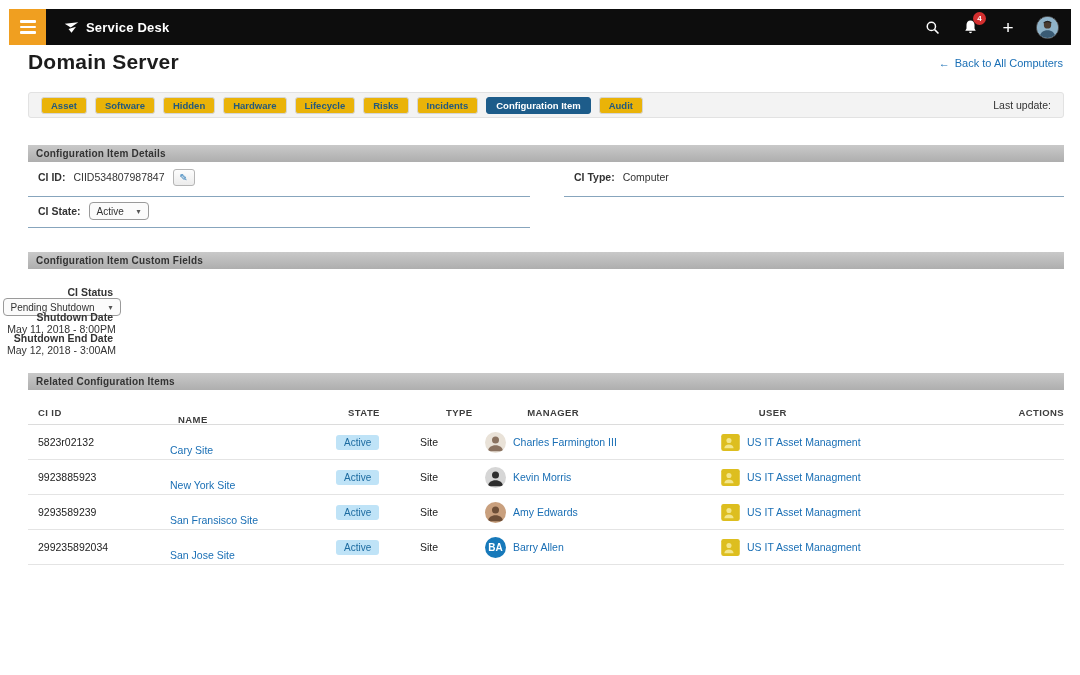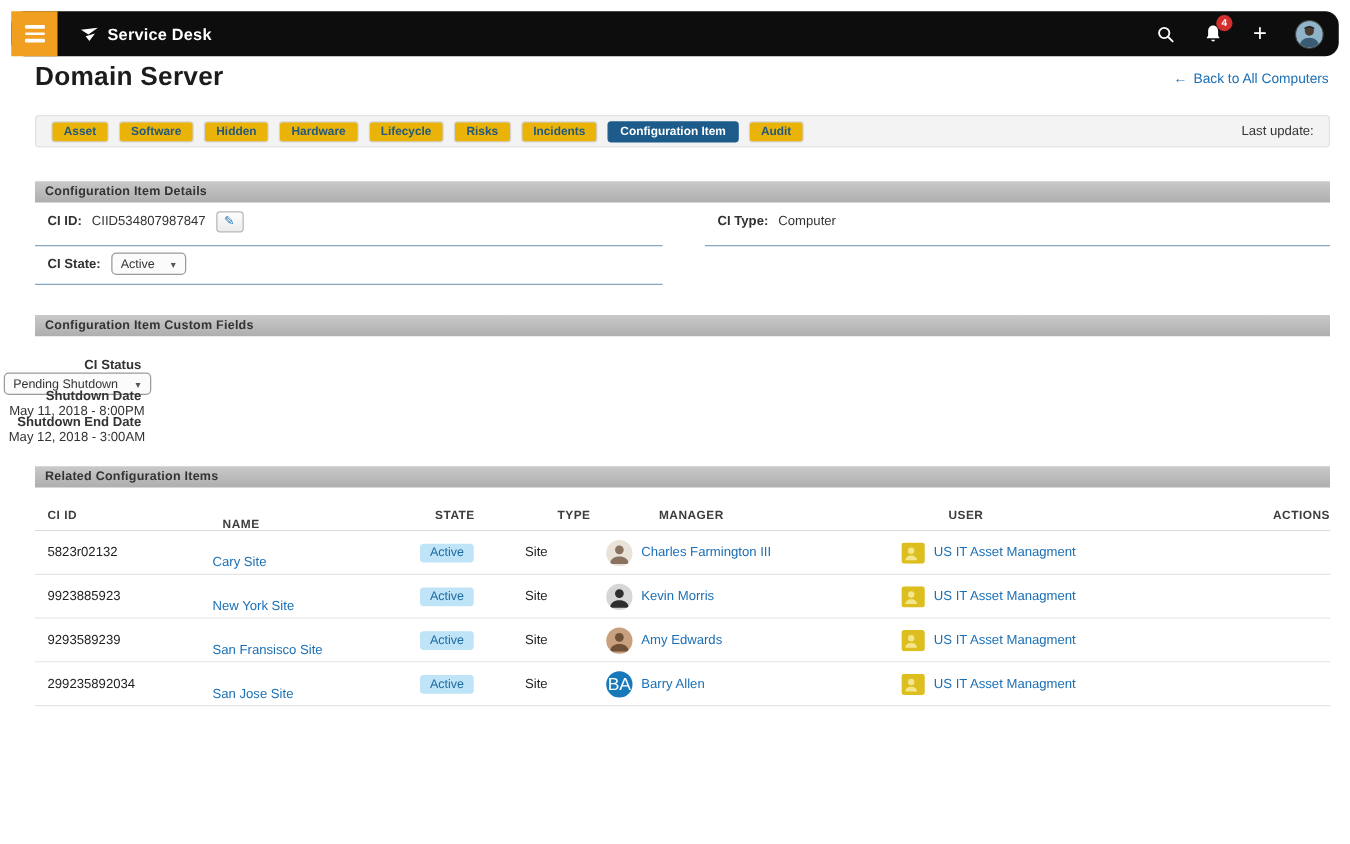--- a/index.html
+++ b/index.html
@@ -1,20 +1,20 @@
 <!DOCTYPE html>
 <html><head>
 <meta charset="utf-8">
 <style>
   * { margin:0; padding:0; box-sizing:border-box; }
   body { background:#fff; font-family:"Liberation Sans", sans-serif; }
   .screen { position:relative; width:1080px; height:675px; background:#fff; overflow:hidden; }
 
   
-  .topbar { position:absolute; left:9px; top:9px; width:1062px; height:36px; background:#0d0d0d; display:flex; align-items:center;border-radius:11px; }
+  .topbar { position:absolute; left:9px; top:9px; width:1062px; height:36px; background:#0d0d0d; display:flex; align-items:center; }
   .hamburger { width:37px; height:36px; background:#f09f20; border:none; display:flex; flex-direction:column; justify-content:center; align-items:center; gap:3px; cursor:pointer; }
   .hamburger span { display:block; width:16px; height:2.5px; background:#fff; border-radius:1px; }
   .brand { display:flex; align-items:center; gap:7px; margin-left:18px; }
   .brand-title { color:#fff; font-size:13px; font-weight:bold; letter-spacing:.2px; }
   .topbar-right { margin-left:auto; display:flex; align-items:center; gap:18px; padding-right:12px; }
   .tb-icon { position:relative; width:20px; height:20px; display:flex; align-items:center; justify-content:center; cursor:pointer; }
   .plus-glyph { color:#fff; font-size:19px; font-weight:400; line-height:1; }
   .notif-badge { position:absolute; top:-5px; right:-6px; min-width:13px; height:13px; border-radius:7px; background:#d32f2f; color:#fff; font-size:8px; font-weight:bold; display:flex; align-items:center; justify-content:center; padding:0 2px; }
   .tb-avatar { width:23px; height:23px; border-radius:50%; background:#9fb6c6; overflow:hidden; border:1px solid #444; display:flex; align-items:flex-end; justify-content:center; cursor:pointer; }
 
@@ -45,21 +45,21 @@
 
   
   .rel-table { position:absolute; left:28px; top:400px; width:1036px; }
   .thead, .trow { display:flex; align-items:center; padding-left:10px; }
   .thead { height:25px; font-size:9.5px; font-weight:bold; color:#3d3d3d; letter-spacing:.4px; border-bottom:1px solid #dcdcdc;gap:24px; }
   .trow { height:35px; font-size:10.5px; color:#222; border-bottom:1px solid #e4e4e4; background:#fff; }
   .tcell { display:flex; align-items:center; gap:7px; }
   .col-id{width:132px;} .col-name{width:166px;margin-top:15px;} .col-state{width:84px;} .col-type{width:65px;} .col-manager{width:236px;} .col-user{width:268px;} .col-actions{flex:1;}
   .link { color:#1a6fb5; cursor:pointer; }
   .badge { background:#bfe3f7; color:#1c6ba0; font-size:10px; padding:2px 8px; border-radius:3px; }
-  .avatar { width:21px; height:21px; border-radius:50%; overflow:hidden; display:flex; align-items:center; justify-content:center; font-size:14px; font-weight:normal; flex:none; }
+  .avatar { width:21px; height:21px; border-radius:50%; overflow:hidden; display:flex; align-items:center; justify-content:center; font-size:10px; font-weight:bold; flex:none; }
 </style>
 </head>
 <body>
 
 <div class="screen">
 
   <div class="topbar">
     <button class="hamburger">
         <span></span>
         <span></span>

